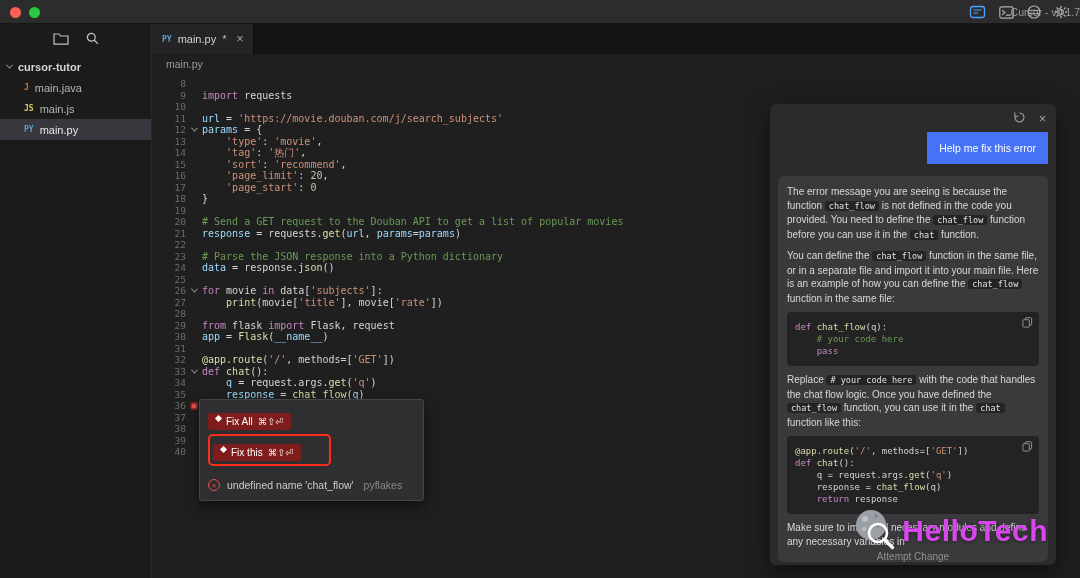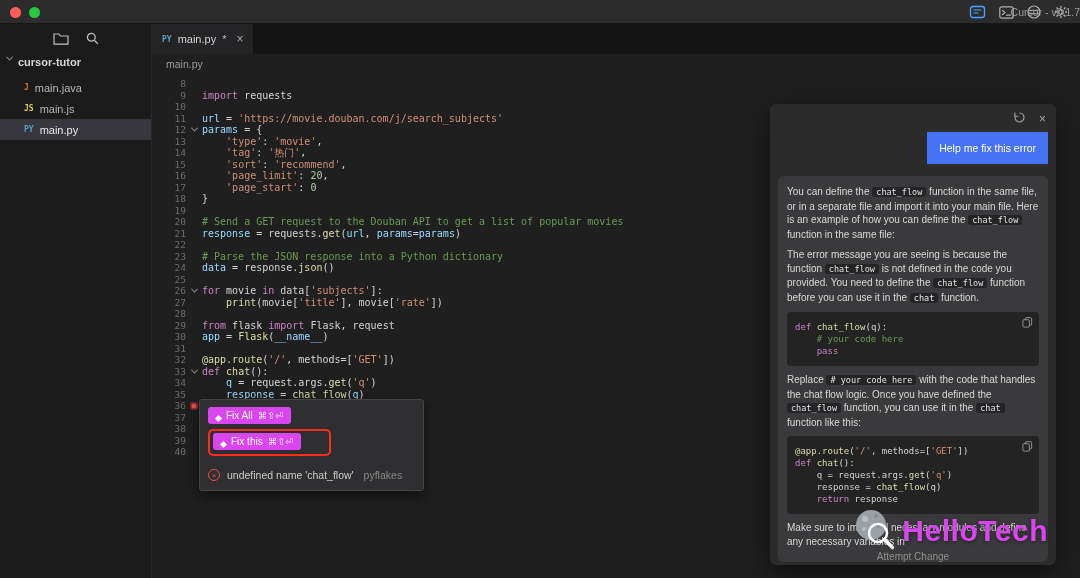--- a/index.html
+++ b/index.html
@@ -11,21 +11,21 @@
   .traffic{position:absolute;left:10px;top:0;height:24px;display:flex;align-items:center;gap:8px}
   .tl{width:11px;height:11px;border-radius:50%}
   .tl.red{background:#ff5f57}.tl.green{background:#28c840}
   .window-title{flex:1;text-align:right;font-size:10.5px;color:#9b9b9b}
   .tb-icons{position:absolute;right:12px;top:0;height:24px;display:flex;align-items:center;gap:13px}
   .tb-icons span{display:flex;align-items:center}
 
   
   .sidebar{position:absolute;left:0;top:24px;width:152px;bottom:0;background:#1b1b1c;border-right:1px solid #282828}
   .sb-toolbar{height:32px;display:flex;align-items:center;justify-content:center;gap:17px}
-  .folder-row{display:flex;align-items:flex-start;height:21px;padding-left:7px;color:#d6d6d6;font-size:11px;gap:6px;font-weight:bold}
+  .folder-row{display:flex;align-items:center;height:21px;padding-left:7px;color:#d6d6d6;font-size:11px;gap:6px;font-weight:bold}
   .file-row{display:flex;align-items:center;height:21px;padding-left:24px;color:#b4b4b4;font-size:11px;gap:6px;cursor:pointer}
   .file-row.selected{background:#37373d;color:#e8e8e8}
   .badge{font-size:8px;font-weight:bold;font-family:"DejaVu Sans Mono",monospace;letter-spacing:0}
   .b-java{color:#cc7832}.b-js{color:#d8c858}.b-py{color:#5aa0c8}
   .chev{display:inline-block;width:5px;height:5px;border-right:1.2px solid #9a9a9a;border-bottom:1.2px solid #9a9a9a;transform:rotate(45deg) translate(-1px,-1px)}
 
   
   .tabbar{position:absolute;left:152px;top:24px;right:0;height:30px;background:#141415}
   .tab{display:inline-flex;align-items:center;gap:6px;height:30px;padding:0 10px;background:#242426;color:#d2d2d2;font-size:11px;border-right:1px solid #101010;cursor:pointer}
   .tab-mod{color:#bbbbbb}
@@ -38,21 +38,21 @@
   .ln{width:34px;text-align:right;color:#6c6c6c;font-size:9.5px;flex:none}
   .fold{width:16px;flex:none;display:flex;align-items:center;justify-content:center}
   .gut-err{display:block;width:8px;height:8px;border-radius:50%;background:#e5534b;box-shadow:inset 0 0 0 1.5px #7c2320}
   .ltext{flex:1}
   .tk-k{color:#c586c0}.tk-s{color:#ce9178}.tk-c{color:#6a9955}.tk-f{color:#dcdcaa}
   .tk-v{color:#9cdcfe}.tk-n2{color:#b5cea8}.tk-p{color:#d4d4d4}
   .tk-sqg{color:#dcdcaa;text-decoration:underline wavy #f14c4c 1px;text-underline-offset:2px}
 
   
   .quickfix{position:absolute;left:199px;top:399px;z-index:6;background:#2f2f31;border:1px solid #454547;border-radius:3px;box-shadow:0 5px 14px rgba(0,0,0,.55);padding:7px 14px 9px 8px;min-width:225px}
-  .qf-badge{display:inline-flex;align-items:flex-end;gap:5px;background:#d946ef;color:#fff;font-size:10px;padding:3px 8px;border-radius:3px;cursor:pointer}
+  .qf-badge{display:inline-flex;align-items:flex-start;gap:5px;background:#7f1d1d;color:#fff;font-size:10px;padding:3px 8px;border-radius:3px;cursor:pointer}
   .qf-keys{opacity:.9;font-size:9.5px}
   .spark{display:inline-block;width:5px;height:5px;background:#fff;transform:rotate(45deg)}
   .qf-this-wrap{display:inline-block;border:2.5px solid #ff2d1a;border-radius:5px;padding:2px 28px 3px 3px;margin-top:4px}
   .qf-err{display:flex;align-items:center;gap:7px;margin-top:13px;font-size:10.5px;color:#cccccc;white-space:nowrap}
   .qf-err .src{color:#8a8a8a;margin-left:3px}
   .err-ico{flex:none;width:12px;height:12px;border-radius:50%;border:1.3px solid #f14c4c;color:#f14c4c;font-size:8px;line-height:9px;display:flex;align-items:center;justify-content:center;font-style:normal}
 
   
   .chat-panel{position:absolute;left:770px;top:104px;width:286px;height:461px;background:#2b2b2c;border-radius:6px;box-shadow:0 8px 26px rgba(0,0,0,.55);z-index:5;padding:6px 8px 16px;overflow:hidden}
   .chat-head{display:flex;justify-content:flex-end;align-items:center;gap:13px;height:18px;padding-right:2px}
@@ -214,22 +214,22 @@
           <path d="M7 2.2a4.8 4.8 0 1 1-4.6 3.5" fill="none" stroke="#a0a0a0" stroke-width="1.2"></path>
           <path d="M2 1.6v4h4" fill="none" stroke="#a0a0a0" stroke-width="1.2"></path>
         </svg></span>
     <span class="head-close">×</span>
   </div>
   <div class="chat-user">
     <button class="help-btn">Help me fix this error</button>
   </div>
   <div class="chat-bubble">
     <div id="chat-blocks">
+        <div class="chat-p"><span>The error message you are seeing is because the function </span><span class="ic">chat_flow</span><span> is not defined in the code you provided. You need to define the </span><span class="ic">chat_flow</span><span> function before you can use it in the </span><span class="ic">chat</span><span> function.</span></div>
         <div class="chat-p"><span>You can define the </span><span class="ic">chat_flow</span><span> function in the same file, or in a separate file and import it into your main file. Here is an example of how you can define the </span><span class="ic">chat_flow</span><span> function in the same file:</span></div>
-        <div class="chat-p"><span>The error message you are seeing is because the function </span><span class="ic">chat_flow</span><span> is not defined in the code you provided. You need to define the </span><span class="ic">chat_flow</span><span> function before you can use it in the </span><span class="ic">chat</span><span> function.</span></div>
         <div class="chat-code"><div><span class="tk-k">def</span><span class="tk-p"> </span><span class="tk-f">chat_flow</span><span class="tk-p">(q):</span></div><div><span class="tk-c">    # your code here</span></div><div><span class="tk-p">    </span><span class="tk-k">pass</span></div><span class="copy-ico"><svg width="11" height="11" viewBox="0 0 12 12">
               <rect x="3.5" y="0.8" width="7" height="8" rx="1" fill="none" stroke="#9a9a9a"></rect>
               <rect x="1" y="3" width="7" height="8" rx="1" fill="#232324" stroke="#9a9a9a"></rect>
             </svg></span></div>
         <div class="chat-p"><span>Replace </span><span class="ic"># your code here</span><span> with the code that handles the chat flow logic. Once you have defined the </span><span class="ic">chat_flow</span><span> function, you can use it in the </span><span class="ic">chat</span><span> function like this:</span></div>
         <div class="chat-code"><div><span class="tk-f">@app.route</span><span class="tk-p">(</span><span class="tk-s">'/'</span><span class="tk-p">, methods=[</span><span class="tk-s">'GET'</span><span class="tk-p">])</span></div><div><span class="tk-k">def</span><span class="tk-p"> </span><span class="tk-f">chat</span><span class="tk-p">():</span></div><div><span class="tk-p">    q = request.args.</span><span class="tk-f">get</span><span class="tk-p">(</span><span class="tk-s">'q'</span><span class="tk-p">)</span></div><div><span class="tk-p">    response = </span><span class="tk-f">chat_flow</span><span class="tk-p">(q)</span></div><div><span class="tk-p">    </span><span class="tk-k">return</span><span class="tk-p"> response</span></div><span class="copy-ico"><svg width="11" height="11" viewBox="0 0 12 12">
               <rect x="3.5" y="0.8" width="7" height="8" rx="1" fill="none" stroke="#9a9a9a"></rect>
               <rect x="1" y="3" width="7" height="8" rx="1" fill="#232324" stroke="#9a9a9a"></rect>
             </svg></span></div>
         <div class="chat-p"><span>Make sure to import all necessary modules and define any necessary variables in</span></div>

